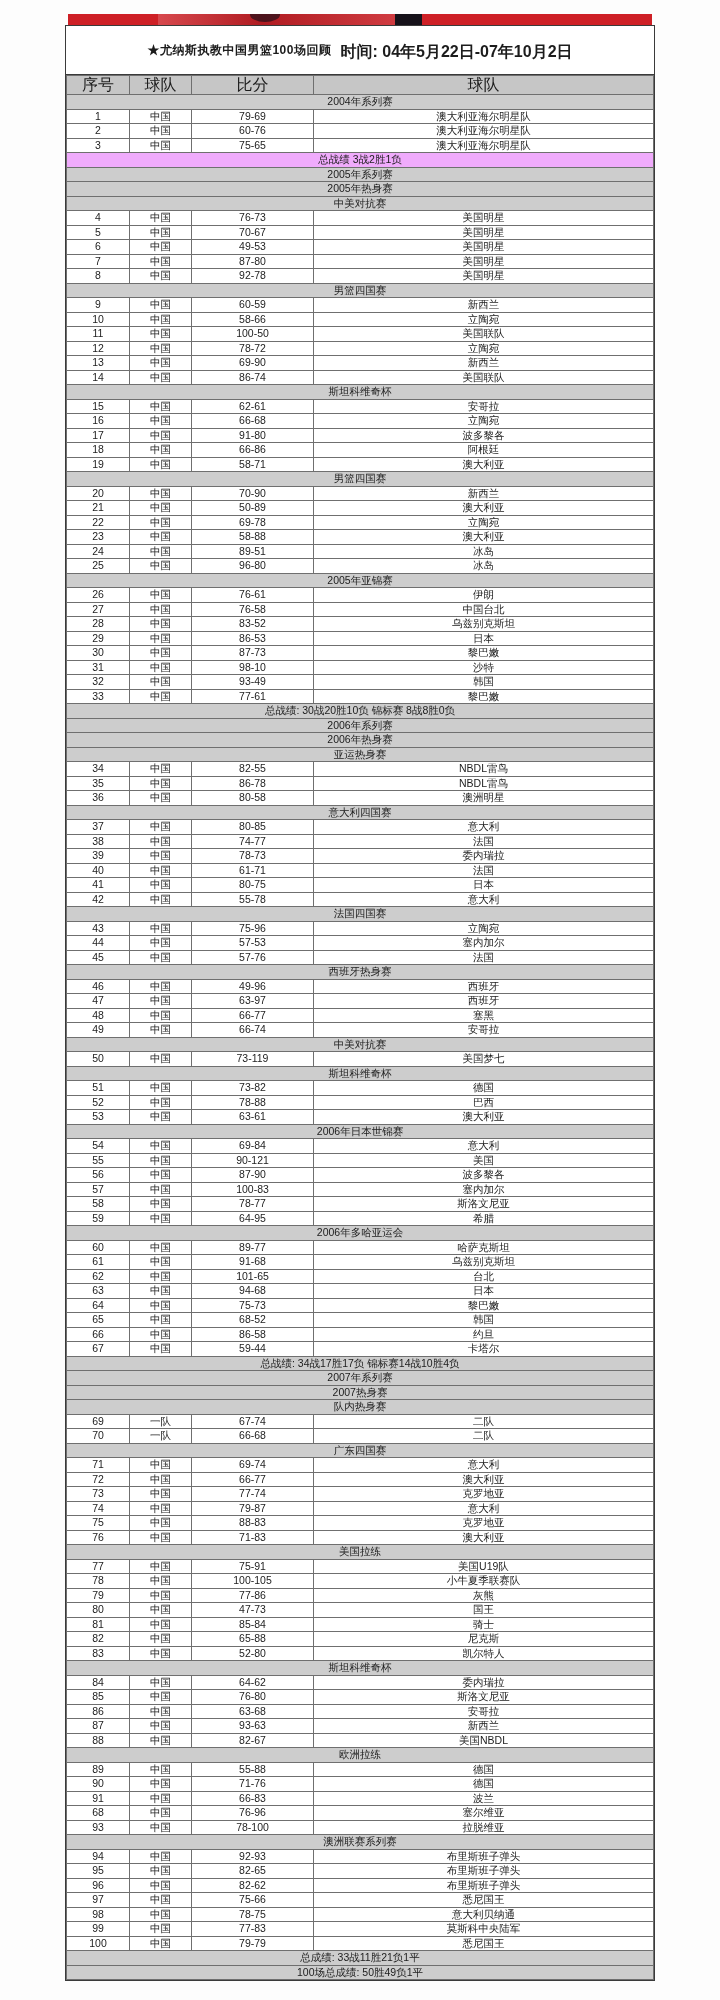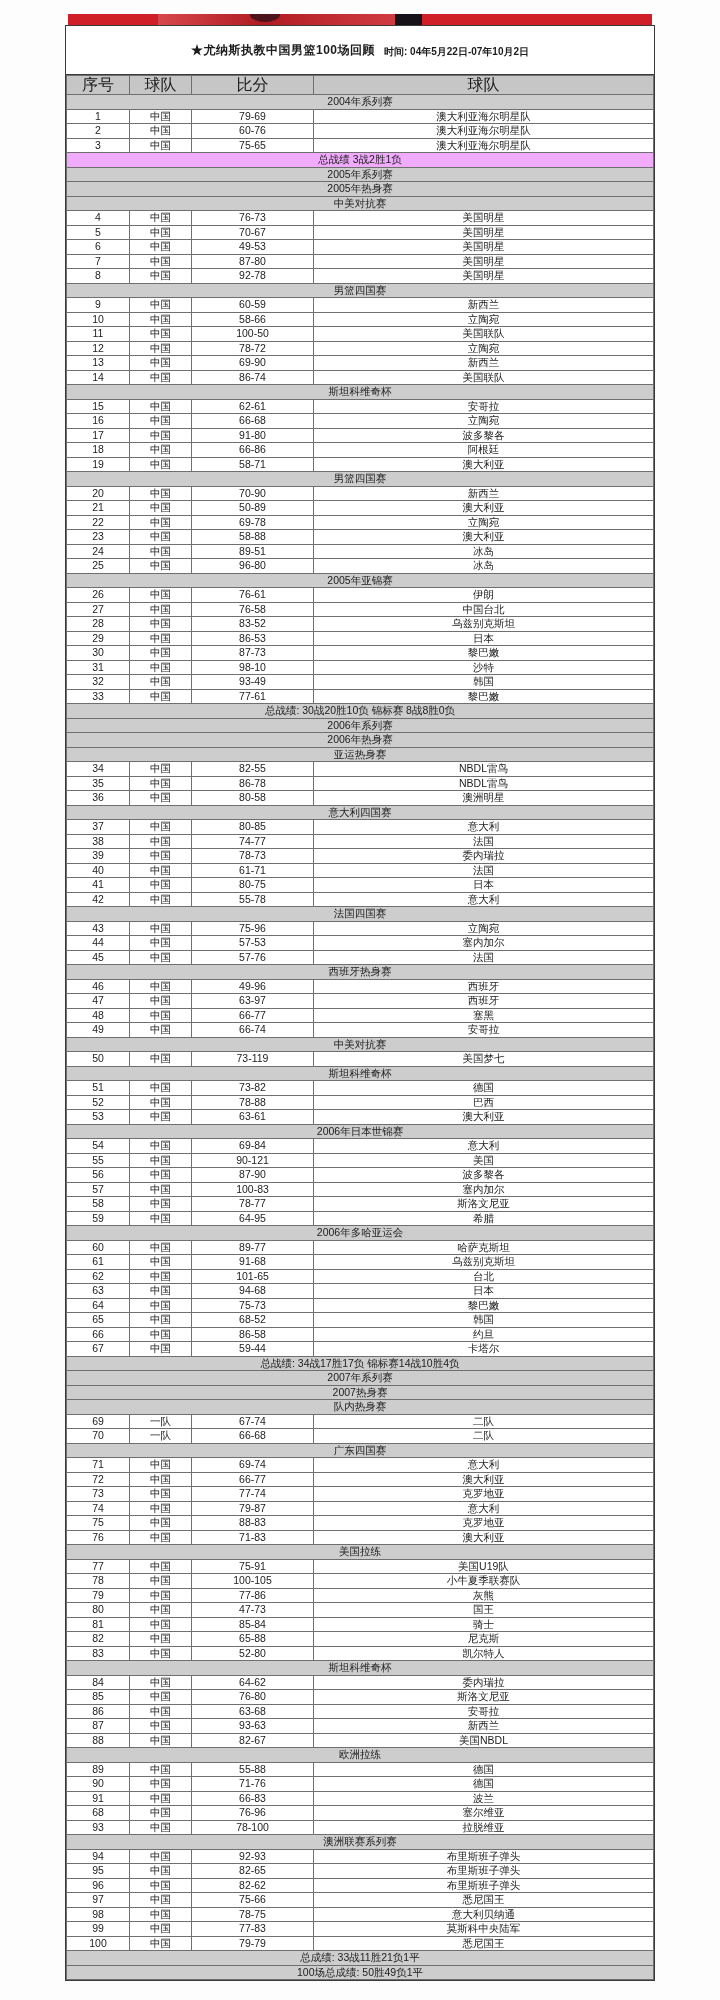--- a/index.html
+++ b/index.html
@@ -8,21 +8,21 @@
     font-family:"Liberation Sans", sans-serif;color:#1c1c1c;
   }
   .banner{position:absolute;left:68px;top:14px;width:584px;height:11px;background:#ce2026;overflow:hidden;}
   .banner .wm{position:absolute;left:90px;top:-1px;height:13px;width:260px;
     background:linear-gradient(90deg, rgba(255,255,255,.18), rgba(120,20,25,.35) 40%, rgba(255,255,255,.15));}
   .banner .blob{position:absolute;left:182px;top:-7px;width:30px;height:15px;background:#33121a;border-radius:50%;opacity:.8;}
   .banner .dark{position:absolute;left:327px;top:0;width:27px;height:11px;background:#17121a;}
   .tbl{position:absolute;left:65px;top:25px;width:590px;background:#ffffff;border:1px solid #3a3a3a;box-sizing:border-box;}
   .titlerow{height:48px;display:flex;align-items:center;justify-content:center;gap:9px;border-bottom:1px solid #3a3a3a;}
   .title{font-size:12px;font-weight:bold;letter-spacing:.5px;}
-  .time{font-size:10px;font-weight:bold;padding-top:4px;}
+  .time{font-size:16px;font-weight:bold;padding-top:4px;}
   table{border-collapse:collapse;table-layout:fixed;width:100%;}
   th,td{
     border:1px solid #6f6f6f;padding:0;height:13.4px;line-height:13.5px;
     text-align:center;font-size:10.5px;overflow:hidden;white-space:nowrap;
   }
   thead th{background:#c6c6c6;font-weight:normal;height:18px;line-height:18px;font-size:16px;}
   td.section{background:#cdcdcd;}
   td.summary{background:#cdcdcd;}
   td.summary-white{background:#f0abfc;}
 </style>

